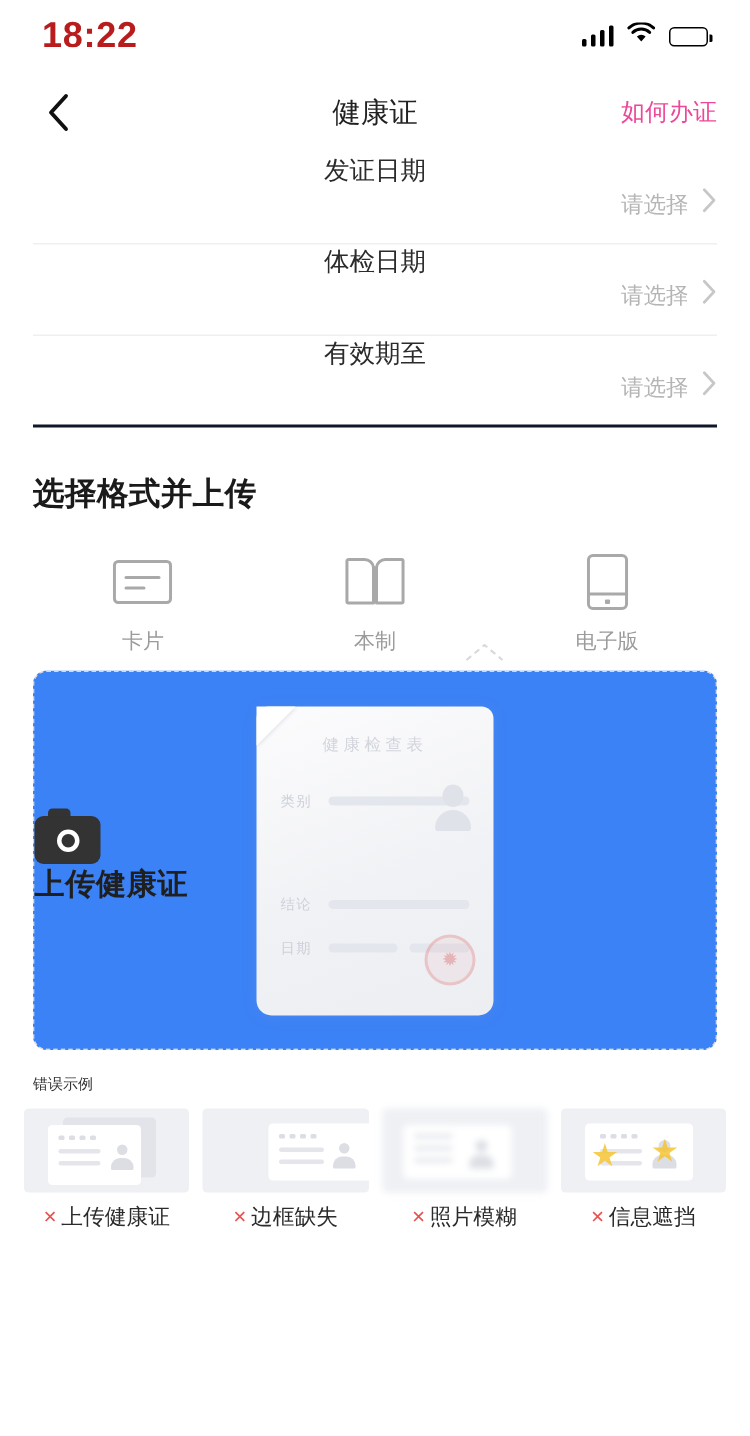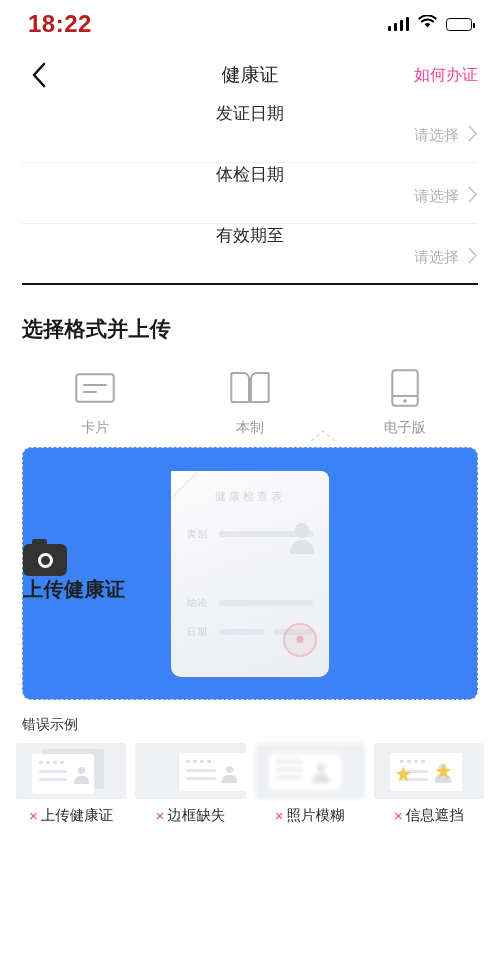--- a/index.html
+++ b/index.html
@@ -148,21 +148,21 @@
     content:""; position:absolute; top:-5px; left: 9px;
     width: 15px; height: 6px; background:#333333; border-radius: 3px 3px 0 0;
   }
   .camera .lens {
     width: 15px; height: 15px; border-radius:50%;
     border: 3.5px solid #ffffff;
   }
   .upload-text { font-size: 20px; font-weight:bold; color:#1f1f1f; letter-spacing: .5px; }
 
   
-  .err-title { font-size: 14px; color:#333; padding: 16px 22px 9px 22px; }
+  .err-title { font-size: 10px; color:#333; padding: 16px 22px 9px 22px; }
   .err-row { display:flex; padding: 0 16px; gap: 9px; }
   .err-item { flex:1; display:flex; flex-direction:column; align-items:center; gap: 7px; }
   .err-thumb {
     width: 100%; height: 56px; background:#eef0f4; border-radius: 3px;
     position:relative; overflow:hidden;
   }
   .mini-card {
     position:absolute; background:#ffffff; border-radius: 3px;
   }
   .mini-line { position:absolute; background:#e4e6eb; border-radius: 2px; }

